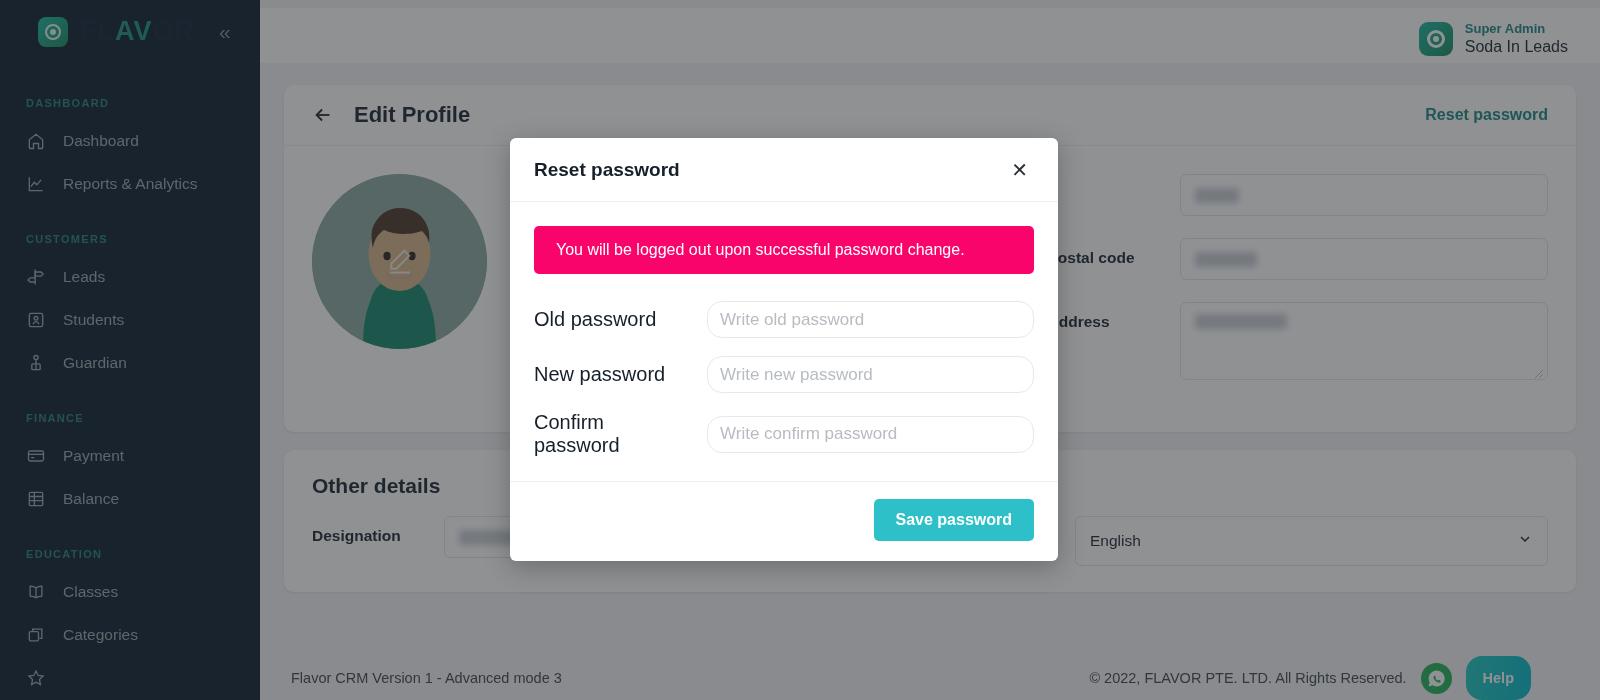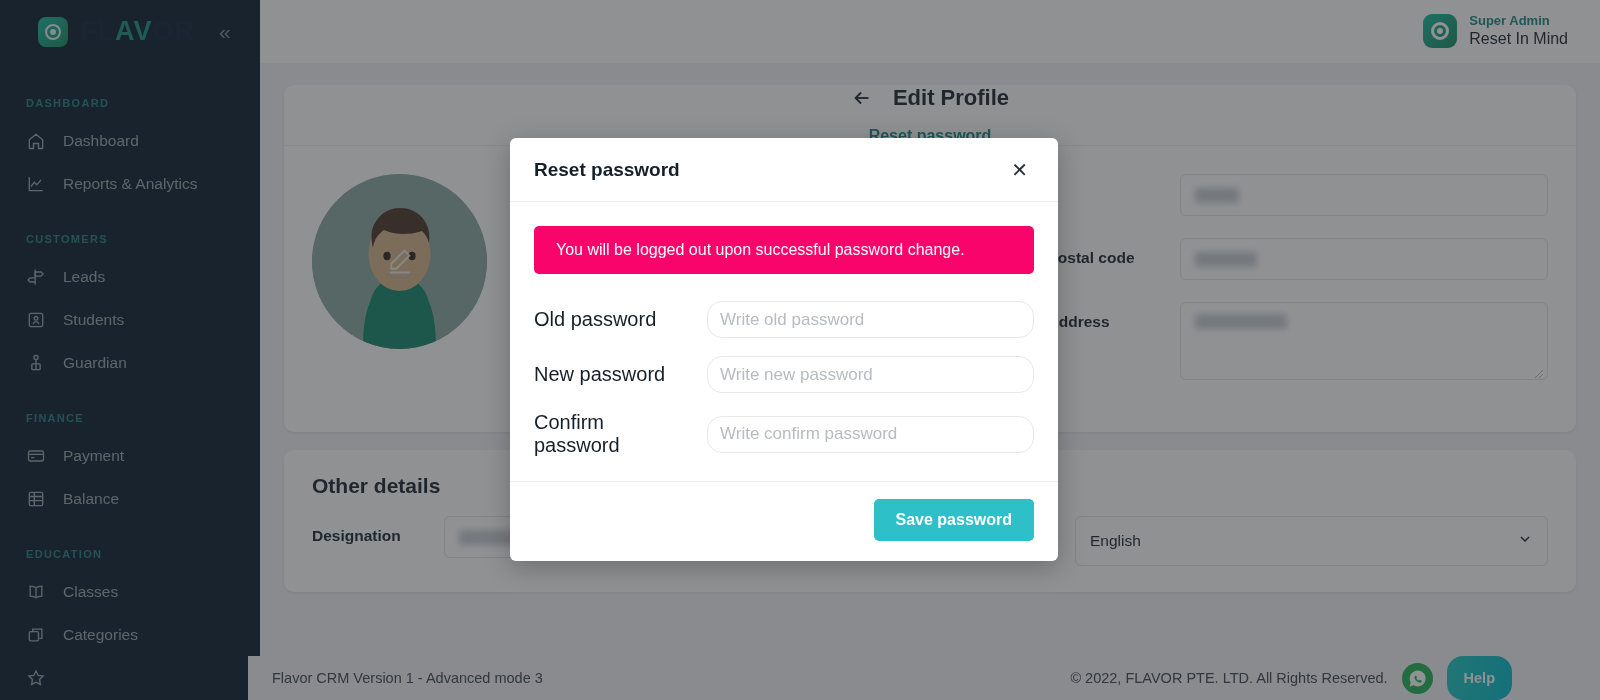--- a/index.html
+++ b/index.html
@@ -70,21 +70,21 @@
     color: #9aa4ad;
     font-size: 15.5px;
     cursor: pointer;
   }
   .nav-ico { width: 20px; height: 20px; flex: 0 0 auto; color: #9aa4ad; display:block;}
   .nav-ico svg { display:block; width: 20px; height: 20px; }
   .nav-gap { height: 16px; }
 
   
   .topbar {
-    position: absolute; left: 260px; top: 0;
+    position: absolute; left: 260px; top: 8px;
     width: 1340px; height: 63px;
     background: #ffffff;
     display: flex; align-items: center; justify-content: flex-end;
     padding-right: 32px;
   }
   .user-box { display: flex; align-items: center; gap: 12px; cursor: pointer; }
   .user-avatar {
     width: 34px; height: 34px; border-radius: 9px;
     background: linear-gradient(135deg, #16b8a0 0%, #138a5e 100%);
     display: flex; align-items: center; justify-content: center;
@@ -108,21 +108,20 @@
   }
   .card {
     background: #fff; border-radius: 10px;
     box-shadow: 0 1px 3px rgba(16,30,54,.08);
   }
   .card-head {
     height: 61px; display: flex; align-items: center;
     padding: 0 28px;
     border-bottom: 1px solid #edeff2;
     justify-content: space-between;
-    flex-direction: column;
   }
   .head-left { display: flex; align-items: center; gap: 20px; }
   .back-arrow { width: 22px; height: 22px; color: #16202b; cursor: pointer; display:block;}
   .back-arrow svg { display:block; }
   .page-title { font-size: 22px; font-weight: bold; color: #16202b; }
   .reset-link { color: #17857f; font-weight: bold; font-size: 16px; cursor: pointer; }
 
   .profile-body { padding: 28px 28px 30px 28px; display: flex; gap: 34px; }
   .avatar-col { flex: 0 0 175px; }
   .big-avatar {
@@ -163,21 +162,21 @@
   .other-body { padding: 0 28px 26px; display: flex; gap: 26px; }
   .select-box {
     flex: 1 1 auto; height: 50px; border: 1px solid #e2e5e9; border-radius: 6px;
     display: flex; align-items: center; justify-content: space-between;
     padding: 0 14px; font-size: 15.5px; color: #16202b; background: #fff; cursor: pointer;
   }
   .chev { color: #16202b; display:block; }
 
   
   .footer {
-    position: absolute; left: 248px; bottom: 0;
+    position: absolute; left: 267px; bottom: 0;
     width: 1288px; height: 44px;
     background: #f2f3f5;
     display: flex; align-items: center; justify-content: space-between;
     padding: 0 24px 0 24px;
     font-size: 14.5px; color: #3b444d;
     z-index: 6;
   }
   .footer-right { display: flex; align-items: center; gap: 14px; }
   .wa-btn {
     width: 31px; height: 31px; border-radius: 50%;
@@ -370,21 +369,21 @@
 
   <header class="topbar">
     <div class="user-box">
       <div class="user-avatar">
         <span class="ring">
             <i></i>
           </span>
       </div>
       <div>
         <div class="user-role">Super Admin</div>
-        <div class="user-name">Reset In Mind</div>
+        <div class="user-name">Soda In Leads</div>
       </div>
     </div>
   </header>
 
   <main class="content">
 
     <section class="card">
       <div class="card-head">
         <div class="head-left">
           <span class="back-arrow">

